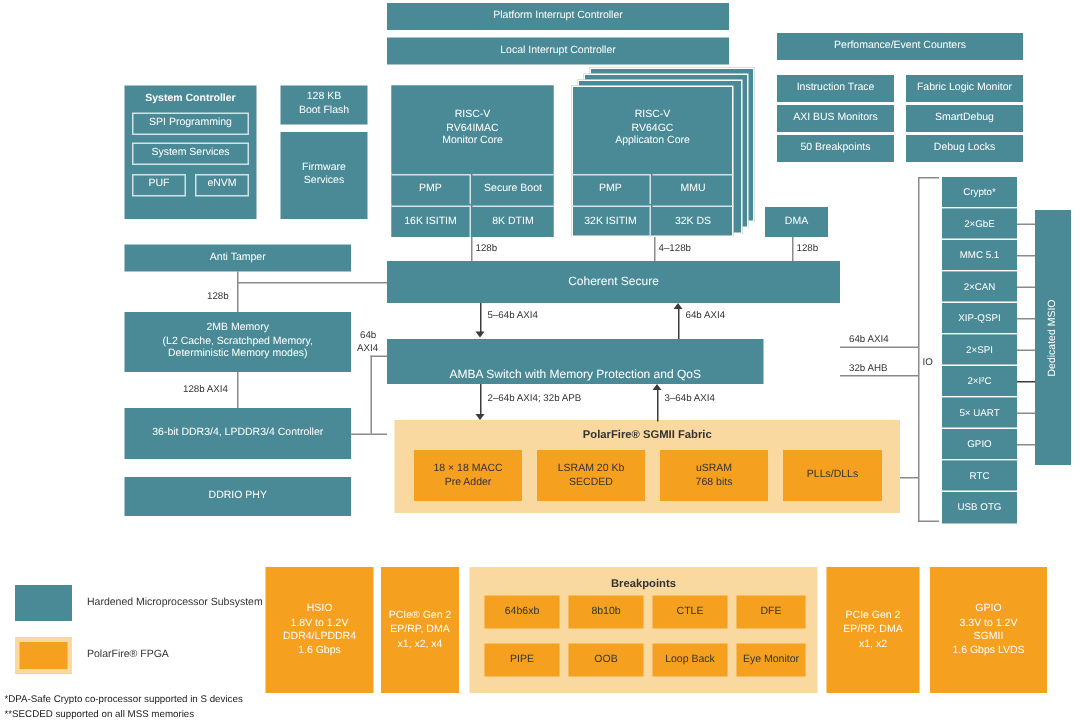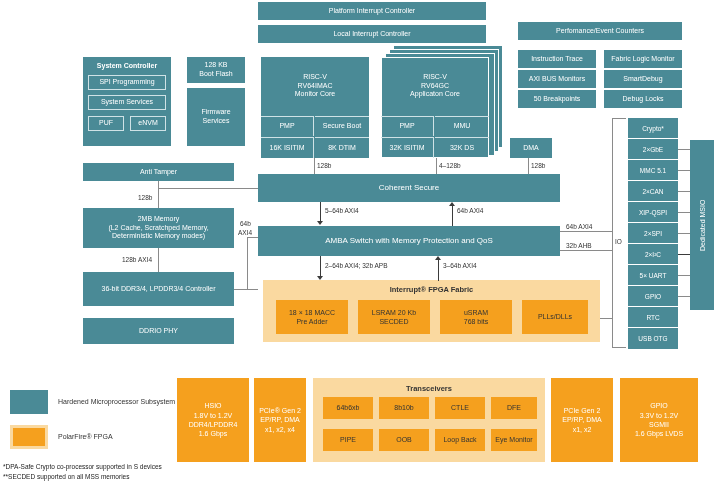--- a/index.html
+++ b/index.html
@@ -158,26 +158,26 @@
   </div>
 
   <div class="blk" style="left:83px;top:318px;width:151px;height:26px;">
     <span>DDRIO PHY</span>
   </div>
 
   <div class="blk" style="left:258px;top:174px;width:302px;height:28px;font-size:8px;">
     <span>Coherent Secure</span>
   </div>
 
-  <div class="blk" style="left:258px;top:226px;width:302px;height:30px;font-size:8px;">
+  <div class="blk" style="left:258px;top:226px;width:251px;height:30px;font-size:8px;align-items:flex-end;">
     <span>AMBA Switch with Memory Protection and QoS</span>
   </div>
 
   <div class="orangegrp" style="left:263px;top:280px;width:337px;height:62px;"></div>
-  <div class="ttl" style="left:263px;top:285px;width:337px;">Interrupt® FPGA Fabric</div>
+  <div class="ttl" style="left:263px;top:285px;width:337px;">PolarFire® SGMII Fabric</div>
   <div class="ob" style="left:276px;top:300px;width:72px;height:34px;flex-direction:column;">
     <span>18 × 18 MACC</span>
     <span>Pre Adder</span>
   </div>
   <div class="ob" style="left:358px;top:300px;width:72px;height:34px;flex-direction:column;">
     <span>LSRAM 20 Kb</span>
     <span>SECDED</span>
   </div>
   <div class="ob" style="left:440px;top:300px;width:72px;height:34px;flex-direction:column;">
     <span>uSRAM</span>
@@ -289,21 +289,21 @@
     <span>1.6 Gbps</span>
   </div>
 
   <div class="obig" style="left:254px;top:378px;width:52px;height:84px;flex-direction:column;">
     <span>PCIe® Gen 2</span>
     <span>EP/RP, DMA</span>
     <span>x1, x2, x4</span>
   </div>
 
   <div class="orangegrp" style="left:313px;top:378px;width:232px;height:84px;"></div>
-  <div class="ttl" style="left:313px;top:384px;width:232px;">Transceivers</div>
+  <div class="ttl" style="left:313px;top:384px;width:232px;">Breakpoints</div>
   <div class="ob" style="left:323px;top:397px;width:50px;height:22px;">
     <span>64b6xb</span>
   </div>
   <div class="ob" style="left:379px;top:397px;width:50px;height:22px;">
     <span>8b10b</span>
   </div>
   <div class="ob" style="left:435px;top:397px;width:50px;height:22px;">
     <span>CTLE</span>
   </div>
   <div class="ob" style="left:491px;top:397px;width:46px;height:22px;">

